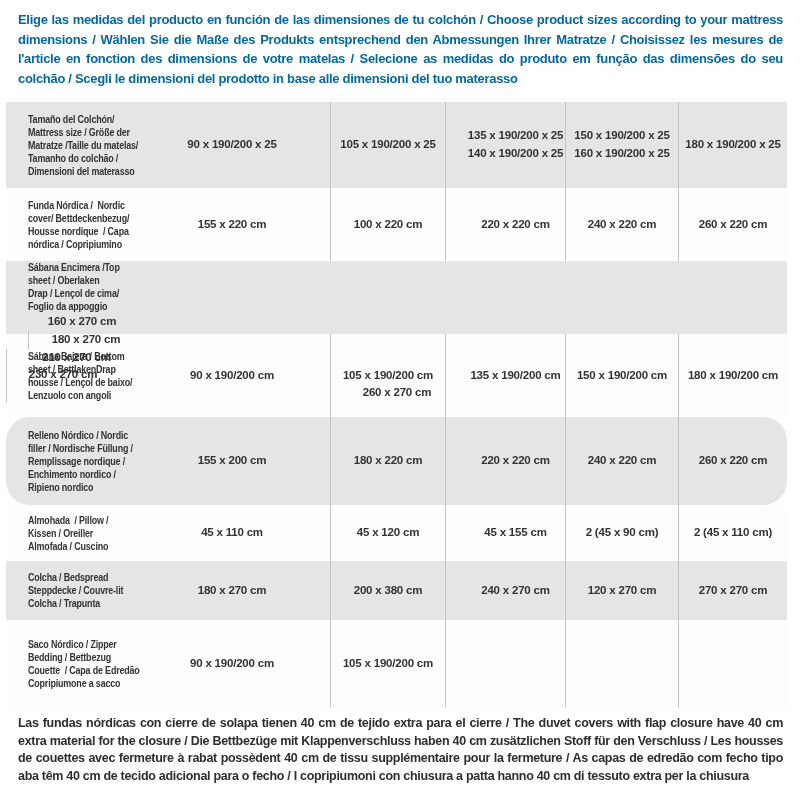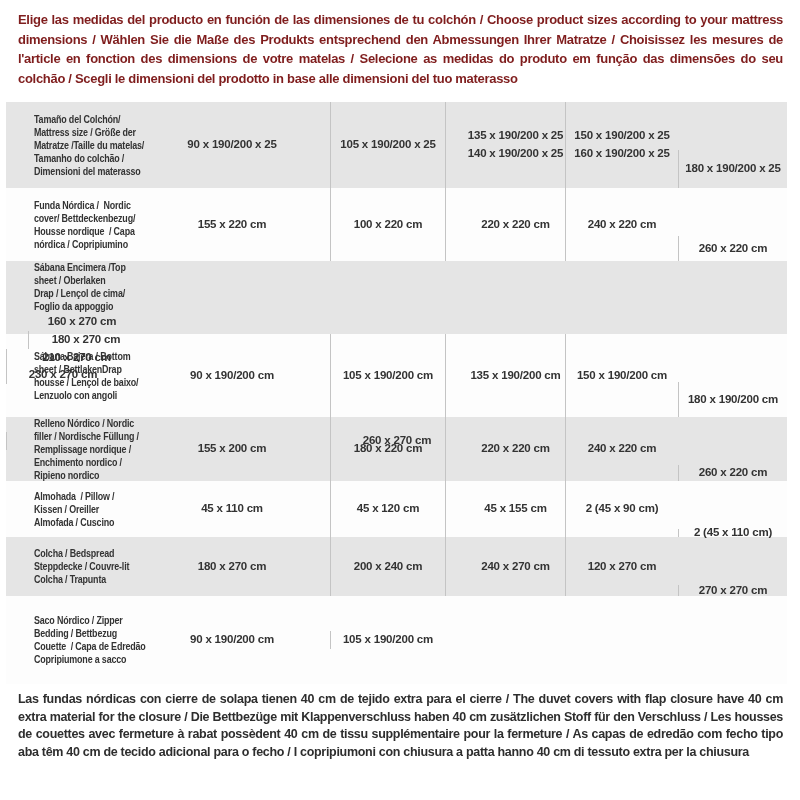--- a/index.html
+++ b/index.html
@@ -12,56 +12,56 @@
   html,body{background:#ffffff;}
   body{
     width:800px;height:800px;overflow:hidden;
     font-family:"Liberation Sans","DejaVu Sans",sans-serif;
     color:var(--text);
   }
   .page{width:800px;height:800px;background:#fff;}
   .intro{
     margin:10px 17px 0 18px;
     font-size:13px;font-weight:bold;line-height:19.5px;
-    letter-spacing:-0.3px;text-align:justify;color:#7f1d1d;
+    letter-spacing:-0.3px;text-align:justify;color:#0369a1;
   }
   .size-table{
     margin:14px 13px 0 6px;
   }
   .size-row{display:flex;width:100%;}
   .size-row:nth-child(odd){background:var(--row-shaded);}
   .size-row:nth-child(even){background:var(--row-plain);}
   .size-row:nth-child(1){height:86px;}
   .size-row:nth-child(2){height:73px;}
   .size-row:nth-child(3){height:73px;flex-direction:column;}
   .size-row:nth-child(4){height:83px;}
-  .size-row:nth-child(5){height:64px;}
+  .size-row:nth-child(5){height:88px;border-radius:24px;}
   .size-row:nth-child(6){height:56px;}
   .size-row:nth-child(7){height:59px;}
-  .size-row:nth-child(8){height:88px;align-items:center;}
+  .size-row:nth-child(8){height:88px;}
   .cell{display:flex;align-items:center;}
   .label-cell{
-    width:150px;flex:none;padding-left:28px;overflow:hidden;
+    width:150px;flex:none;padding-left:22px;overflow:hidden;
   }
   .label-text{
     display:inline-block;white-space:pre;
     font-size:10.5px;font-weight:bold;line-height:13px;
     letter-spacing:-0.2px;
     transform:scaleX(0.85);transform-origin:left center;
   }
   .value-cell{
     flex:none;justify-content:center;text-align:center;
     font-size:11.5px;font-weight:bold;line-height:1.55;
     letter-spacing:-0.2px;white-space:pre-line;
   }
   .value-cell:nth-child(2){width:152px;}
   .value-cell:nth-child(3){width:115px;margin-left:22px;}
   .value-cell:nth-child(4){width:120px;padding-left:20px;}
   .value-cell:nth-child(5){width:113px;}
-  .value-cell:nth-child(6){width:auto;flex:1;margin-top:48px;}
+  .value-cell:nth-child(6){width:auto;flex:1;}
   .with-divider{border-left:1px solid var(--divider);}
   .footer-note{
     margin:7px 17px 0 18px;
     font-size:12.5px;font-weight:bold;line-height:17.5px;
     letter-spacing:-0.3px;text-align:justify;color:#2e2e2e;
   }
 </style>
 </head>
 <body>
 
@@ -150,21 +150,21 @@
         <div class="cell value-cell with-divider">2 (45 x 90 cm)</div>
         <div class="cell value-cell with-divider">2 (45 x 110 cm)</div>
       </div>
       <div class="size-row">
         <div class="cell label-cell">
           <span class="label-text">Colcha / Bedspread
 Steppdecke / Couvre-lit
 Colcha / Trapunta</span>
         </div>
         <div class="cell value-cell">180 x 270 cm</div>
-        <div class="cell value-cell with-divider">200 x 240 cm</div>
+        <div class="cell value-cell with-divider">200 x 380 cm</div>
         <div class="cell value-cell with-divider">240 x 270 cm</div>
         <div class="cell value-cell with-divider">120 x 270 cm</div>
         <div class="cell value-cell with-divider">270 x 270 cm</div>
       </div>
       <div class="size-row">
         <div class="cell label-cell">
           <span class="label-text">Saco Nórdico / Zipper
 Bedding / Bettbezug
 Couette  / Capa de Edredão
 Copripiumone a sacco</span>

